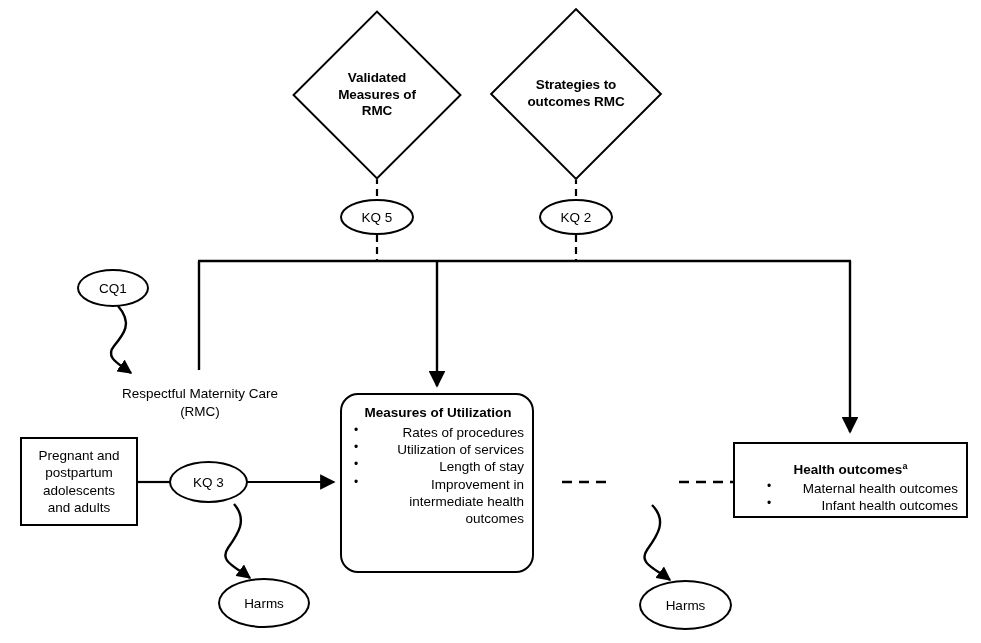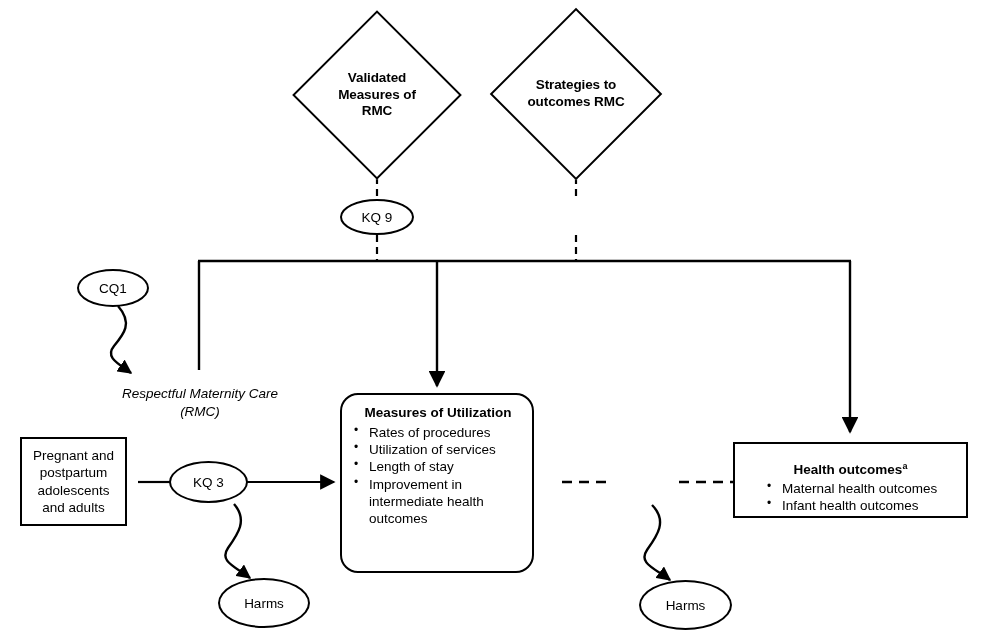--- a/index.html
+++ b/index.html
@@ -89,20 +89,21 @@
   }
   .boxtitle sup {
     font-size: 9px;
     vertical-align: super;
     line-height: 0;
   }
   ul.bul {
     list-style: none;
     margin: 3px 0 0 0;
     padding: 0;
+    text-align: right;
   }
   ul.bul li {
     position: relative;
     padding-left: 17px;
     font-size: 13.5px;
     line-height: 1.27;
     margin-bottom: 0px;
   }
   ul.bul li::before {
     content: "\2022";
@@ -190,34 +191,37 @@
 
   <div class="node diamond" style="left:493px; top:10px; width:166px; height:167px;">
     <div class="dshape" style="width:118px; height:118px;"></div>
     <div class="dlabel">
       <div>Strategies to</div>
       <div>outcomes RMC</div>
     </div>
   </div>
 
   <div class="node oval" style="left:340px; top:199px; width:74px; height:36px;">
-    <span>KQ 9</span>
-  </div>
-
+    <span>KQ 5</span>
+  </div>
+
+  <div class="node oval" style="left:539px; top:199px; width:74px; height:36px;">
+    <span>KQ 2</span>
+  </div>
 
   <div class="node oval" style="left:77px; top:269px; width:72px; height:38px;">
     <span>CQ1</span>
   </div>
 
-  <div class="freetext" style="left:100px; top:385px; width:200px;font-style:italic;">
+  <div class="freetext" style="left:100px; top:385px; width:200px;">
     <div>Respectful Maternity Care</div>
     <div>(RMC)</div>
   </div>
 
-  <div class="node rectbox" style="left:20px; top:437px; width:107px; height:89px;">
+  <div class="node rectbox" style="left:20px; top:437px; width:118px; height:89px;">
     <div class="plainbox-text">
       <div>
         <div>Pregnant and</div>
         <div>postpartum</div>
         <div>adolescents</div>
         <div>and adults</div>
       </div>
     </div>
   </div>
 

